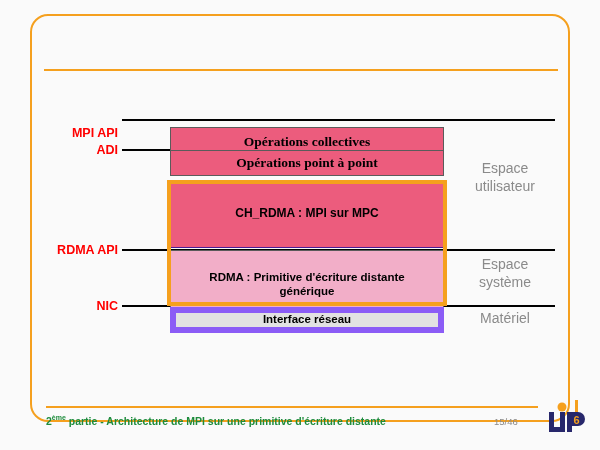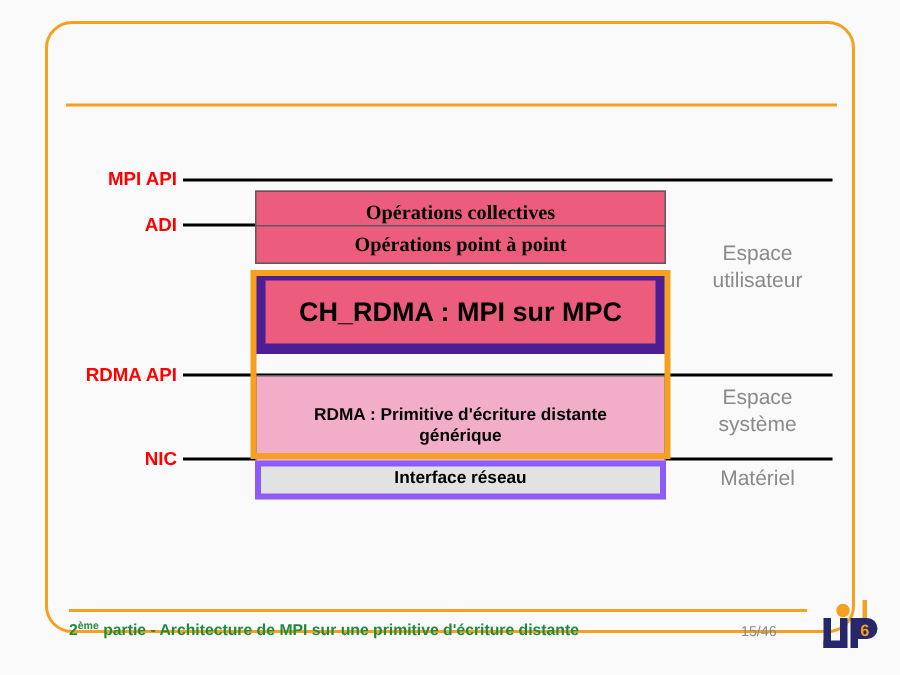--- a/index.html
+++ b/index.html
@@ -74,38 +74,38 @@
   }
   #box-pointapoint {
     top: 150px; height: 26px;
     background: #EC5C7D;
     border: 1px solid #5b5b5b;
     font-family: "Liberation Serif", serif;
     font-size: 13.5px;
     font-weight: bold;
   }
   #box-chrdma {
-    top: 180px; height: 56px;
+    top: 180px; height: 68px;
     background: #EC5C7D;
-    border: 7px solid #4c1d95;
-    font-size: 18px;
+    border: 1px solid #4c1d95;
+    font-size: 12px;
     font-weight: bold;
   }
   #box-rdma {
     top: 250px; height: 69px;
     background: #F2AEC8;
     border: 1px solid #5b5b5b;
     font-size: 11.5px;
     font-weight: bold;
     padding: 0 14px;
   }
   #box-interface {
     top: 307px; height: 26px;
     background: #E2E2E2;
-    border: 4px solid #8b5cf6;
+    border: 6px solid #8b5cf6;
     font-size: 11.5px;
     font-weight: bold;
   }
 
   
   #highlight {
     position: absolute;
     left: 167px; top: 180px;
     width: 280px; height: 126px;
     border: 4px solid #F5A01E;
@@ -127,21 +127,21 @@
   
   .left-label {
     position: absolute;
     width: 110px;
     text-align: right;
     color: #FF0000;
     font-size: 12.5px;
     font-weight: bold;
     white-space: nowrap;
   }
-  #lbl-mpiapi  { left: 8px; top: 112px; }
+  #lbl-mpiapi  { left: 8px; top: 126px; }
   #lbl-adi     { left: 8px; top: 143px; }
   #lbl-rdmaapi { left: 8px; top: 243px; }
   #lbl-nic     { left: 8px; top: 299px; }
 
   
   .right-label {
     position: absolute;
     left: 455px;
     width: 100px;
     text-align: center;

